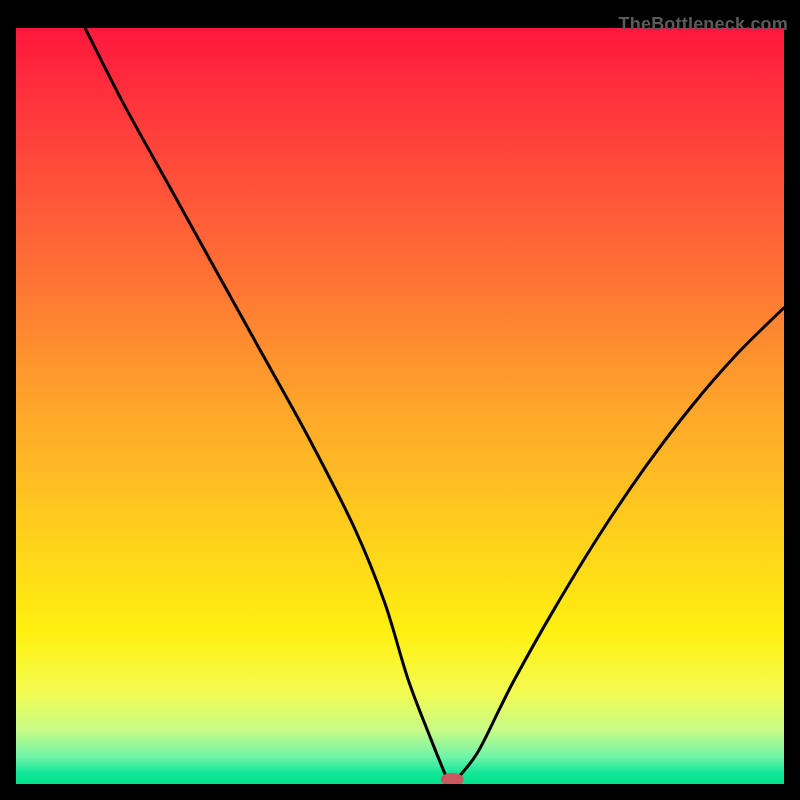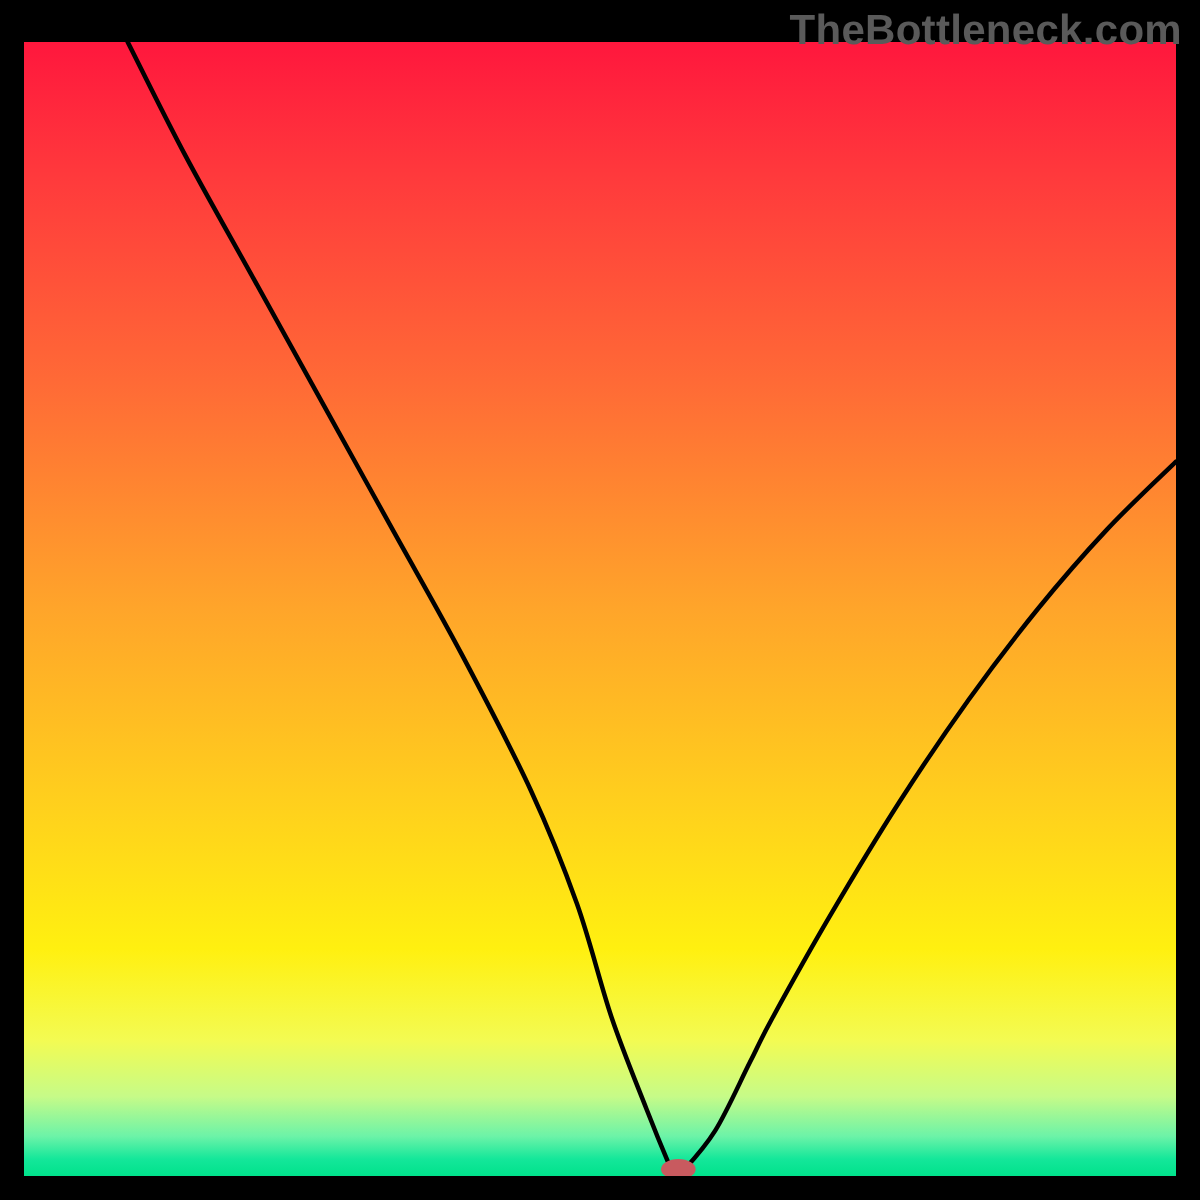--- a/index.html
+++ b/index.html
@@ -12,23 +12,23 @@
     font-family: Arial, Helvetica, sans-serif;
   }
   .frame {
     position: relative;
     width: 800px;
     height: 800px;
     background: #000;
   }
   .watermark {
     position: absolute;
-    top: 4px;
+    top: 14px;
     right: 12px;
-    font-size: 28px;
+    font-size: 18px;
     font-weight: 600;
     color: #5a5a5a;
     letter-spacing: 0.2px;
     z-index: 5;
   }
   .plot {
     position: absolute;
     left: 16px;
     top: 28px;
     width: 768px;

